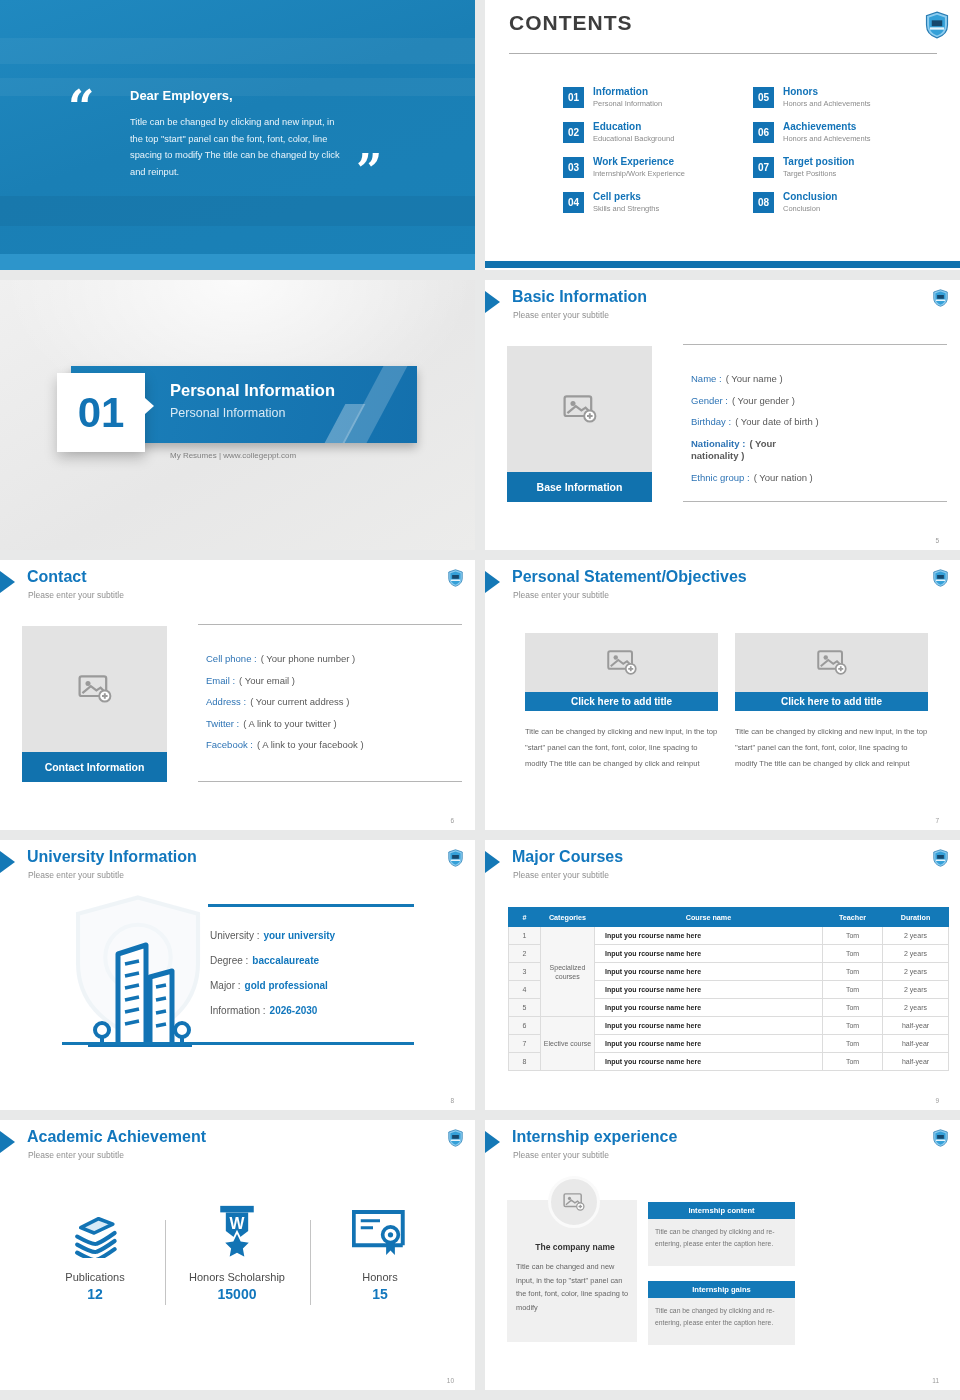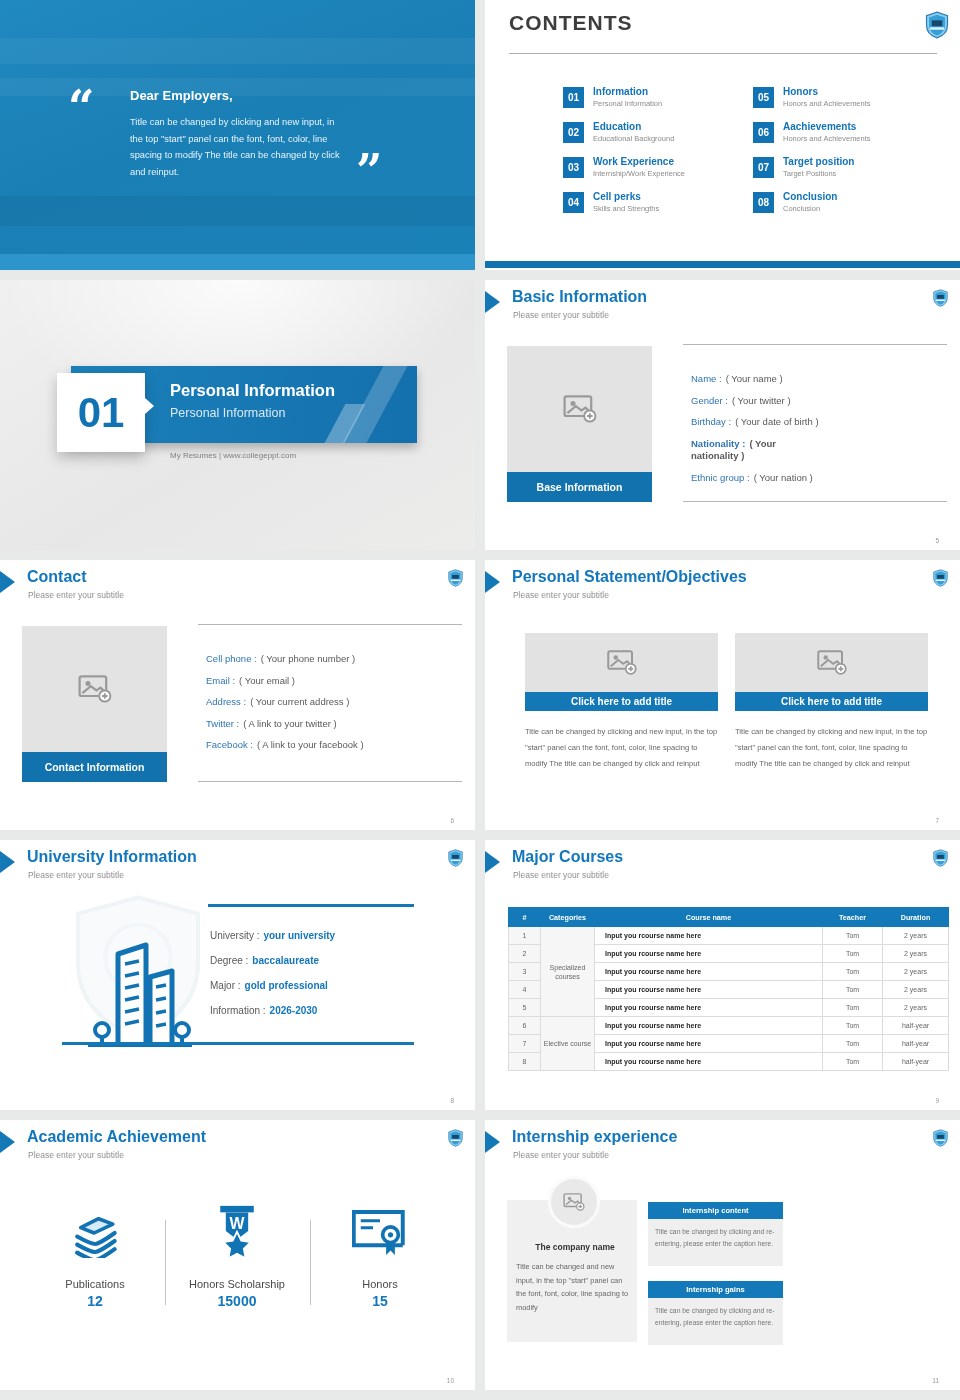--- a/index.html
+++ b/index.html
@@ -92,33 +92,33 @@
   .crs-table th{background:#1379b8;color:#fff;font-size:7.2px;font-weight:bold;height:16px;border:1px solid #1379b8;}
   .crs-table td{height:17px;border:1px solid #dcdcdc;color:#666;font-size:7px;text-align:center;padding:0;}
   .crs-table td.course{text-align:left;padding-left:10px;font-weight:bold;color:#1f1f1f;}
   .crs-table td.numcell{background:#f6f6f6;}
   .crs-table td.catcell{background:#f6f6f6;line-height:9px;}
 
   
   .ach-item{position:absolute;top:84px;width:150px;text-align:center;}
   .ach-i1{left:20px;} .ach-i2{left:162px;} .ach-i3{left:305px;}
   .ach-icon{height:54px;display:flex;align-items:flex-end;justify-content:center;}
-  .ach-label{margin-top:20px;font-size:11px;color:#4a4a4a;}
+  .ach-label{margin-top:13px;font-size:11px;color:#4a4a4a;}
   .ach-value{margin-top:3px;font-size:14px;font-weight:bold;color:#1277bd;}
   .ach-sep{position:absolute;top:100px;width:1px;height:85px;background:#c4c4c4;}
   .ach-s1{left:165px;} .ach-s2{left:310px;}
 
   
   .int-card{position:absolute;left:22px;top:80px;width:130px;height:142px;background:#f0f0f0;
     box-sizing:border-box;padding:42px 3px 0 9px;text-align:center;}
   .int-circle{position:absolute;left:63px;top:56px;width:46px;height:46px;border-radius:50%;
     background:#e9e9e9;border:3px solid #fafafa;display:flex;align-items:center;justify-content:center;}
   .int-company{font-size:8.5px;font-weight:bold;color:#333;}
   .int-body{margin-top:8px;font-size:7.4px;line-height:13.5px;color:#666;text-align:left;}
-  .int-box{position:absolute;width:135px;}
+  .int-box{position:absolute;width:147px;}
   .ib1{left:163px;top:82px;} .ib2{left:318px;top:82px;} .ib3{left:163px;top:161px;} .ib4{left:318px;top:161px;}
   .int-bh{height:17px;background:#1379b8;color:#fff;font-weight:bold;font-size:7.6px;
     display:flex;align-items:center;justify-content:center;}
   .int-bb{background:#efefef;font-size:6.8px;color:#777;line-height:11.5px;padding:7px 7px;height:33px;}
 </style>
 </head>
 <body>
 
 <div class="grid">
 
@@ -243,21 +243,21 @@
             <circle cx="7" cy="6" r="1.8" fill="#9a9a9a"></circle>
             <path d="M3 13 L9 8 L13 11 L16 9 L20 13" fill="none" stroke="#9a9a9a" stroke-width="1.6"></path>
             <circle cx="19" cy="15" r="4" fill="#fff" stroke="#9a9a9a" stroke-width="1.4"></circle>
             <path d="M19 13 v4 M17 15 h4" stroke="#9a9a9a" stroke-width="1.4"></path>
           </svg>
       </div>
       <div class="media-cap">Base Information</div>
     </div>
     <div class="fields">
       <div class="field"><span class="lb">Name :</span><span class="vl">( Your name )</span></div>
-      <div class="field"><span class="lb">Gender :</span><span class="vl">( Your twitter )</span></div>
+      <div class="field"><span class="lb">Gender :</span><span class="vl">( Your gender )</span></div>
       <div class="field"><span class="lb">Birthday :</span><span class="vl">( Your date of birth )</span></div>
       <div class="field field-wrap"><span class="lb">Nationality :</span><span class="vl">( Your nationality )</span></div>
       <div class="field"><span class="lb">Ethnic group :</span><span class="vl">( Your nation )</span></div>
     </div>
     <div class="pg">5</div>
   </div>
 
   <div class="slide">
     <div class="hdr-arrow"></div>
     <div class="hdr-title">Contact</div>

